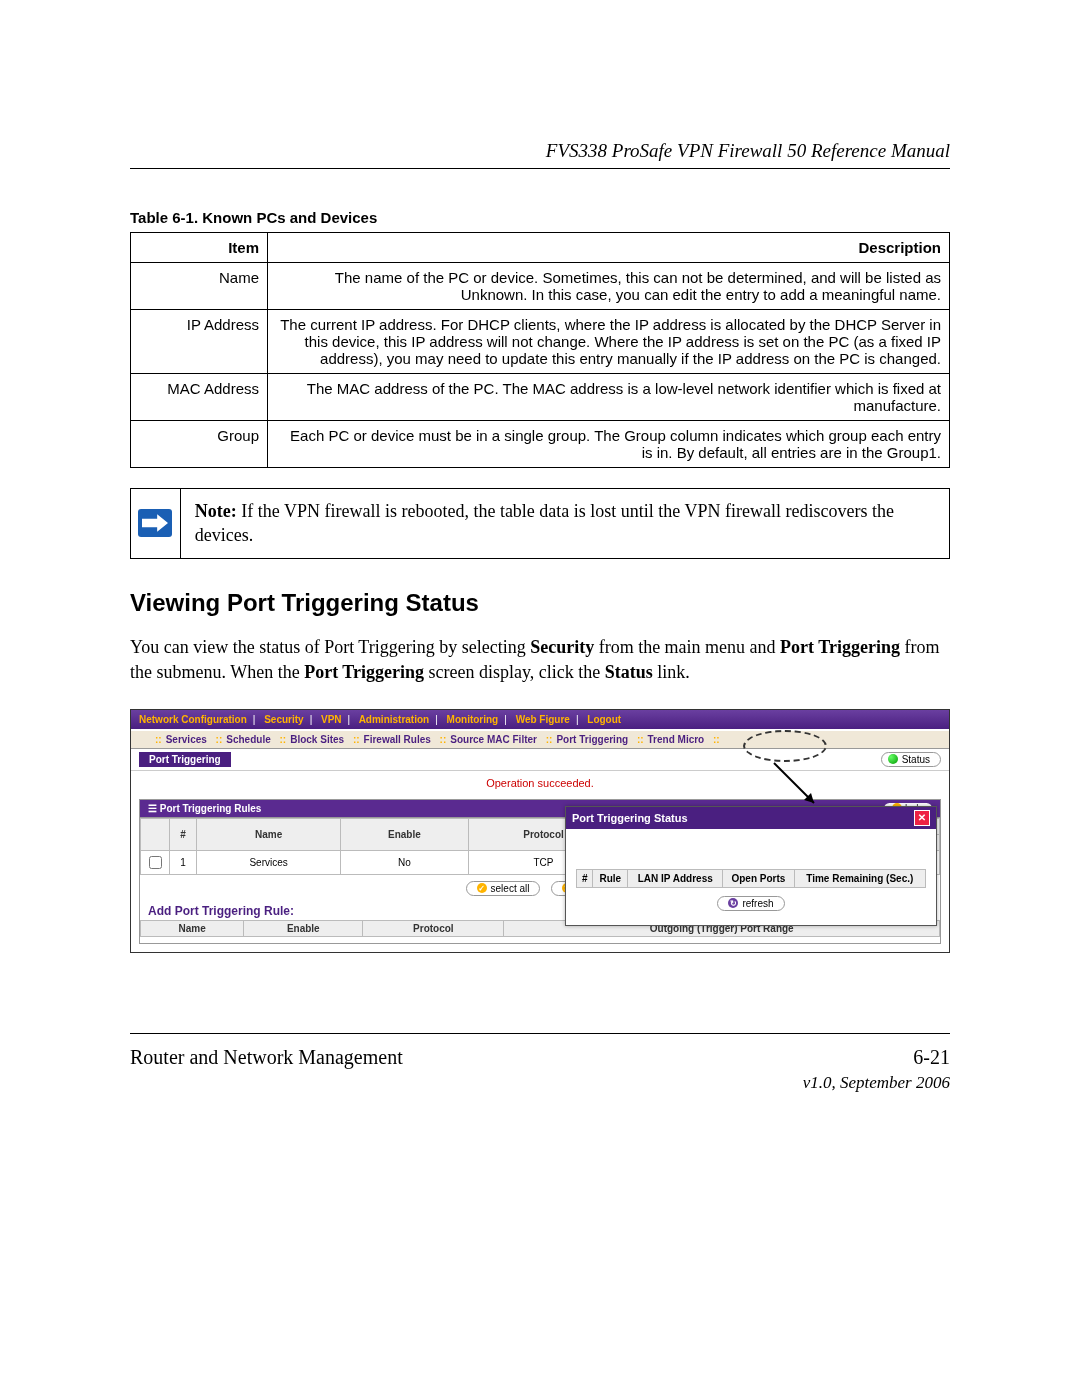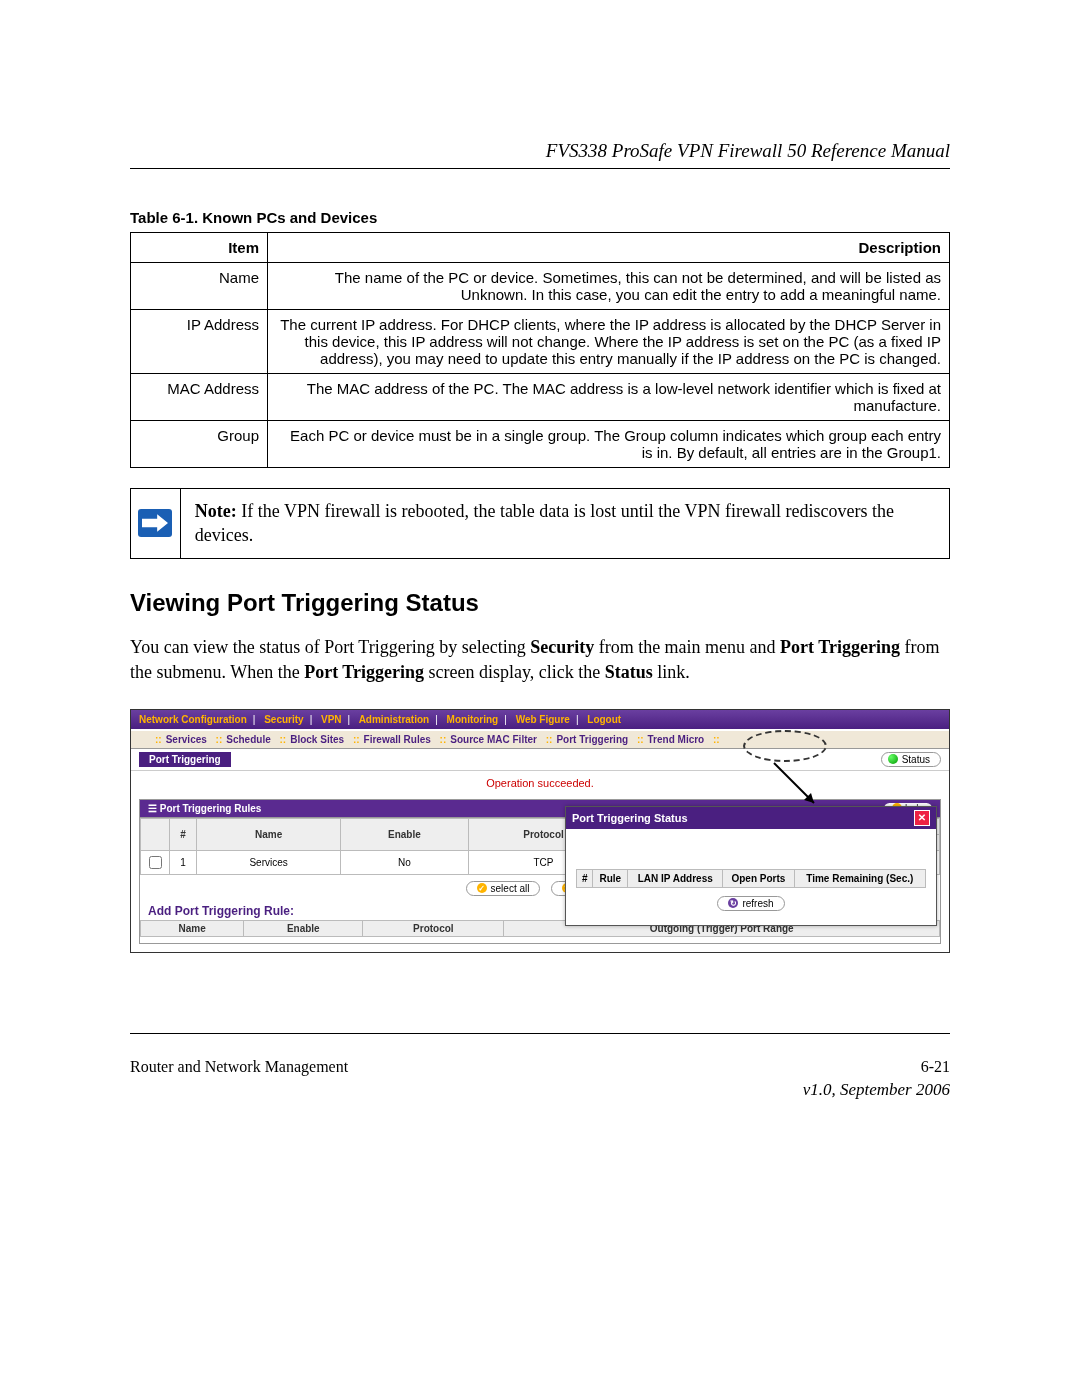--- a/index.html
+++ b/index.html
@@ -286,25 +286,25 @@
     z-index: 3;
   }
   .figure-caption {
     font-weight: bold;
     font-size: 15px;
     margin-top: 8px;
   }
   .footer-rule {
     border-top: 1px solid #000;
     margin-top: 80px;
-    padding-top: 24px;
+    padding-top: 12px;
     display: flex;
     justify-content: space-between;
     font-family: "Times New Roman", serif;
-    font-size: 16px;
+    font-size: 20px;
   }
   .footer-version {
     text-align: right;
     font-style: italic;
     font-family: "Times New Roman", serif;
     font-size: 17px;
     margin-top: 4px;
   }
   .screenshot-wrap {
     position: relative;

